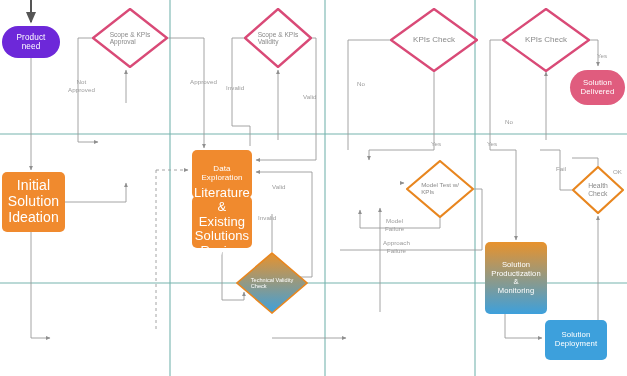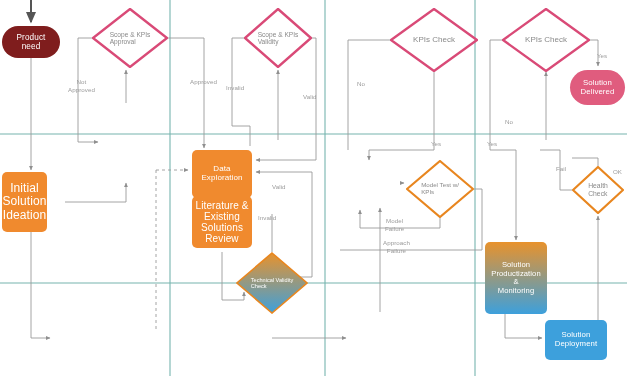--- a/index.html
+++ b/index.html
@@ -113,34 +113,34 @@
       <path d="M505,314 L505,338 L542,338" marker-end="url(#ah)"></path>
 
       <path d="M598,320 L598,216" marker-end="url(#ah)"></path>
 
       <path d="M598,166 L598,158 L572,158"></path>
 
       <path d="M572,190 L560,190 L560,150 L540,150"></path>
     </g>
   </svg>
 
-<div class="node pill" style="left: 2px; top: 26px; width: 58px; height: 32px; font-size: 8.2px; background: #7f1d1d;">
+<div class="node pill" style="left: 2px; top: 26px; width: 58px; height: 32px; font-size: 8.2px; background: #6d28d9;">
       <span style="white-space: pre-line;">Product
 need</span>
     </div>
-    <div class="node rect" style="left: 2px; top: 172px; width: 45px; height: 60px; font-size: 12px; background: rgb(240, 138, 46);">
+    <div class="node rect" style="left: 2px; top: 172px; width: 63px; height: 60px; font-size: 14px; background: rgb(240, 138, 46);">
       <span style="white-space: pre-line;">Initial
 Solution
 Ideation</span>
     </div>
     <div class="node rect" style="left: 192px; top: 150px; width: 60px; height: 48px; font-size: 8px; background: rgb(240, 138, 46);">
       <span style="white-space: pre-line;">Data
 Exploration</span>
     </div>
-    <div class="node rect" style="left: 192px; top: 196px; width: 60px; height: 52px; font-size: 10px; background: rgb(240, 138, 46);">
+    <div class="node rect" style="left: 192px; top: 196px; width: 60px; height: 52px; font-size: 13px; background: rgb(240, 138, 46);">
       <span style="white-space: pre-line;">Literature &amp;
 Existing
 Solutions
 Review</span>
     </div>
     <div class="node rect" style="left: 485px; top: 242px; width: 62px; height: 72px; font-size: 7.6px; background: linear-gradient(rgb(232, 146, 44) 0%, rgb(61, 160, 220) 100%);">
       <span style="white-space: pre-line;">Solution
 Productization
 &amp;
 Monitoring</span>

